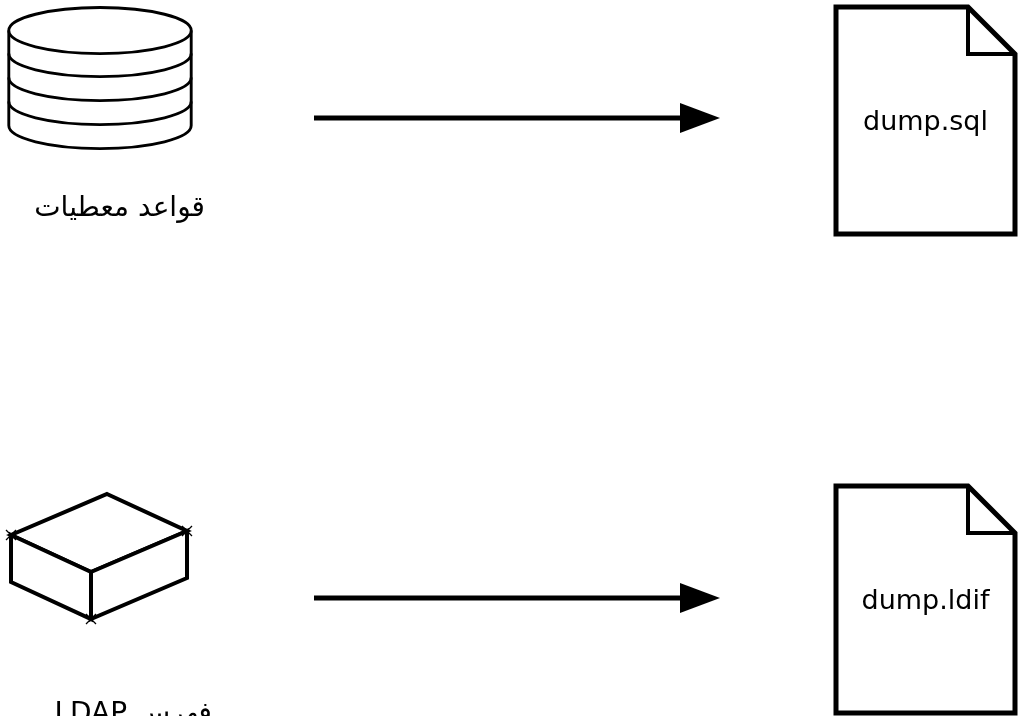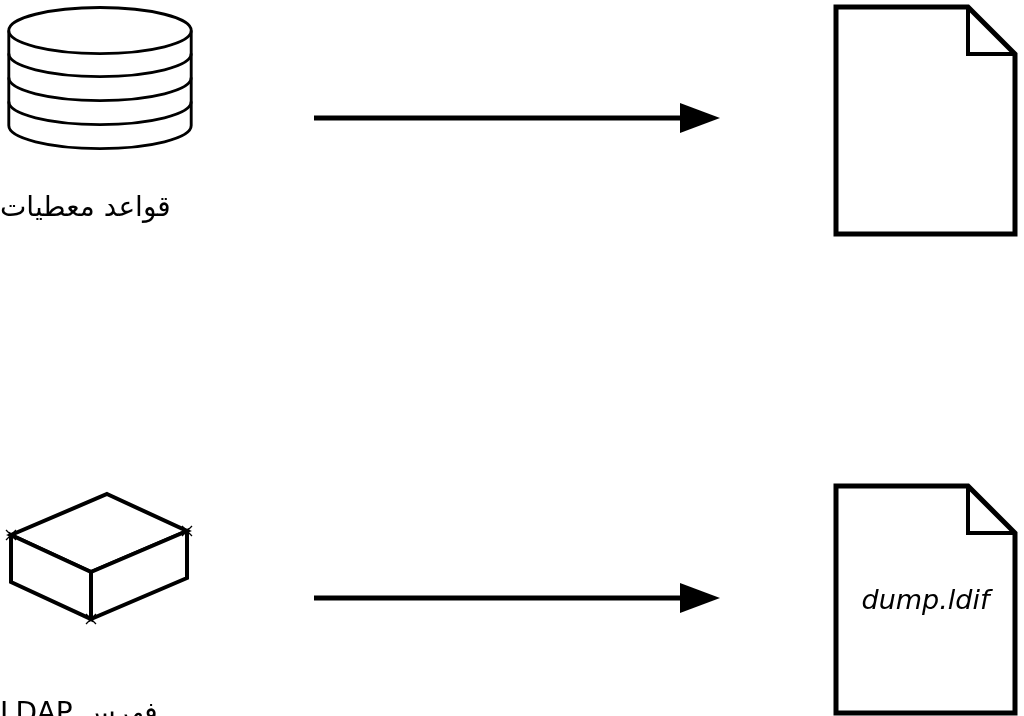--- a/index.html
+++ b/index.html
@@ -15,21 +15,21 @@
   .abs { position: absolute; }
 
   
   .ln { fill: none; stroke: var(--stroke, #000); }
   .fw { fill: #ffffff; stroke: var(--stroke, #000); }
   .solid { fill: var(--stroke, #000); stroke: none; }
 
   
   .src-label {
     position: absolute;
-    text-align: left;
+    text-align: right;
     font-size: 28px;
     line-height: 36px;
     color: var(--text, #000);
     white-space: nowrap;
   }
 
   
   .doc { position: absolute; width: 185px; height: 233px; }
   .doc svg { position: absolute; left: 0; top: 0; }
   .doc-label {
@@ -61,39 +61,40 @@
   <svg class="abs" style="left:314px; top:100px;" width="406" height="36" viewBox="0 0 406 36" aria-hidden="true">
     <path class="ln" stroke-width="5" d="M0,18 L370,18"></path>
     <polygon class="solid" points="366,3 406,18 366,33"></polygon>
   </svg>
 
   <div class="doc" style="left:833px; top:4px;">
     <svg width="185" height="233" viewBox="0 0 185 233" aria-hidden="true">
       <path class="fw" stroke-width="5" d="M3,3 L135,3 L182,50 L182,230 L3,230 Z"></path>
       <path class="ln" stroke-width="4" d="M135,3 L135,50 L182,50"></path>
     </svg>
+    <span class="doc-label">dump.sql</span>
   </div>
 
   <svg class="abs" style="left:5px; top:488px;" width="190" height="140" viewBox="0 0 190 140" aria-hidden="true">
     <path class="fw" stroke-width="4" d="M102,6 L182,43 L86,84 L6,47 Z"></path>
     <path class="fw" stroke-width="4" d="M6,47 L86,84 L86,131 L6,94 Z"></path>
     <path class="fw" stroke-width="4" d="M86,84 L182,43 L182,90 L86,131 Z"></path>
     <path class="ln" stroke-width="1.3" d="M1,42 L11,52 M1,52 L11,42"></path>
     <path class="ln" stroke-width="1.3" d="M177,38 L187,48 M177,48 L187,38"></path>
     <path class="ln" stroke-width="1.3" d="M81,126 L91,136 M81,136 L91,126"></path>
   </svg>
 
   <div class="src-label" style="left:0px; top:695px; width:212px;" dir="rtl">فهرس LDAP</div>
 
   <svg class="abs" style="left:314px; top:580px;" width="406" height="36" viewBox="0 0 406 36" aria-hidden="true">
     <path class="ln" stroke-width="5" d="M0,18 L370,18"></path>
     <polygon class="solid" points="366,3 406,18 366,33"></polygon>
   </svg>
 
-  <div class="doc" style="left:833px; top:483px;font-style:italic;">
+  <div class="doc" style="left:833px; top:483px;">
     <svg width="185" height="233" viewBox="0 0 185 233" aria-hidden="true">
       <path class="fw" stroke-width="5" d="M3,3 L135,3 L182,50 L182,230 L3,230 Z"></path>
       <path class="ln" stroke-width="4" d="M135,3 L135,50 L182,50"></path>
     </svg>
     <span class="doc-label">dump.ldif</span>
   </div>
 
 </div>
 
 </body></html>

